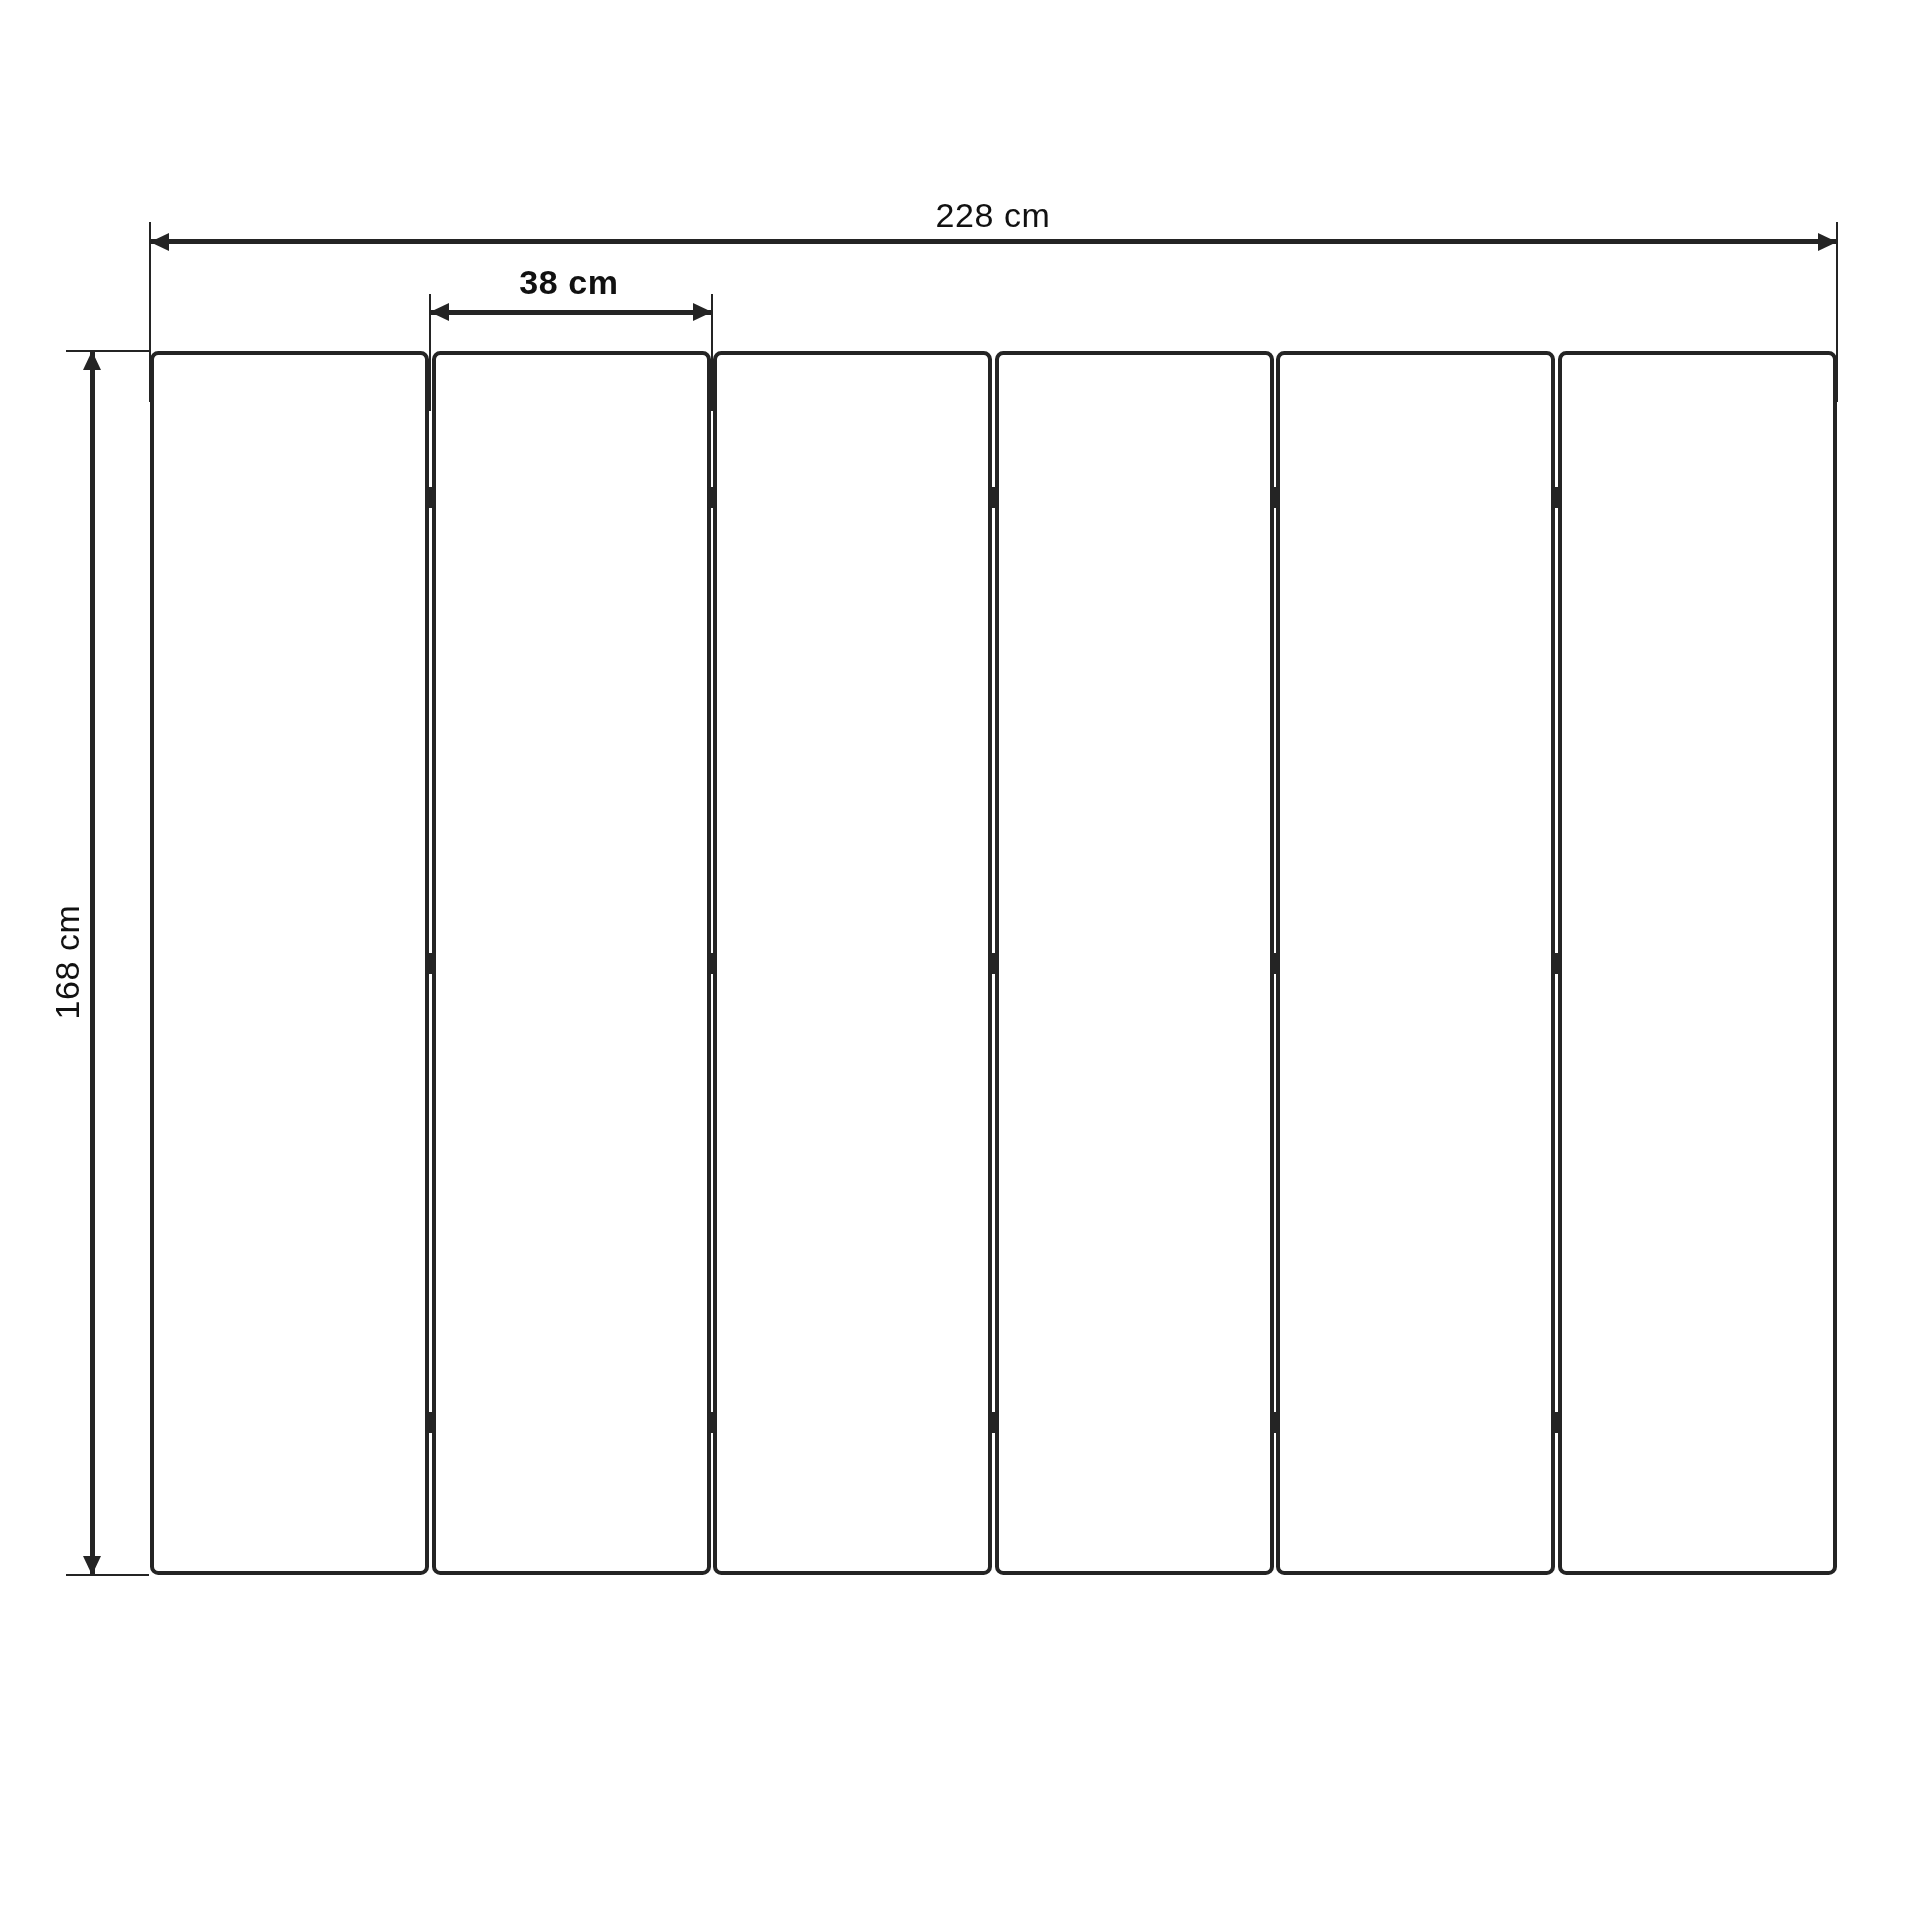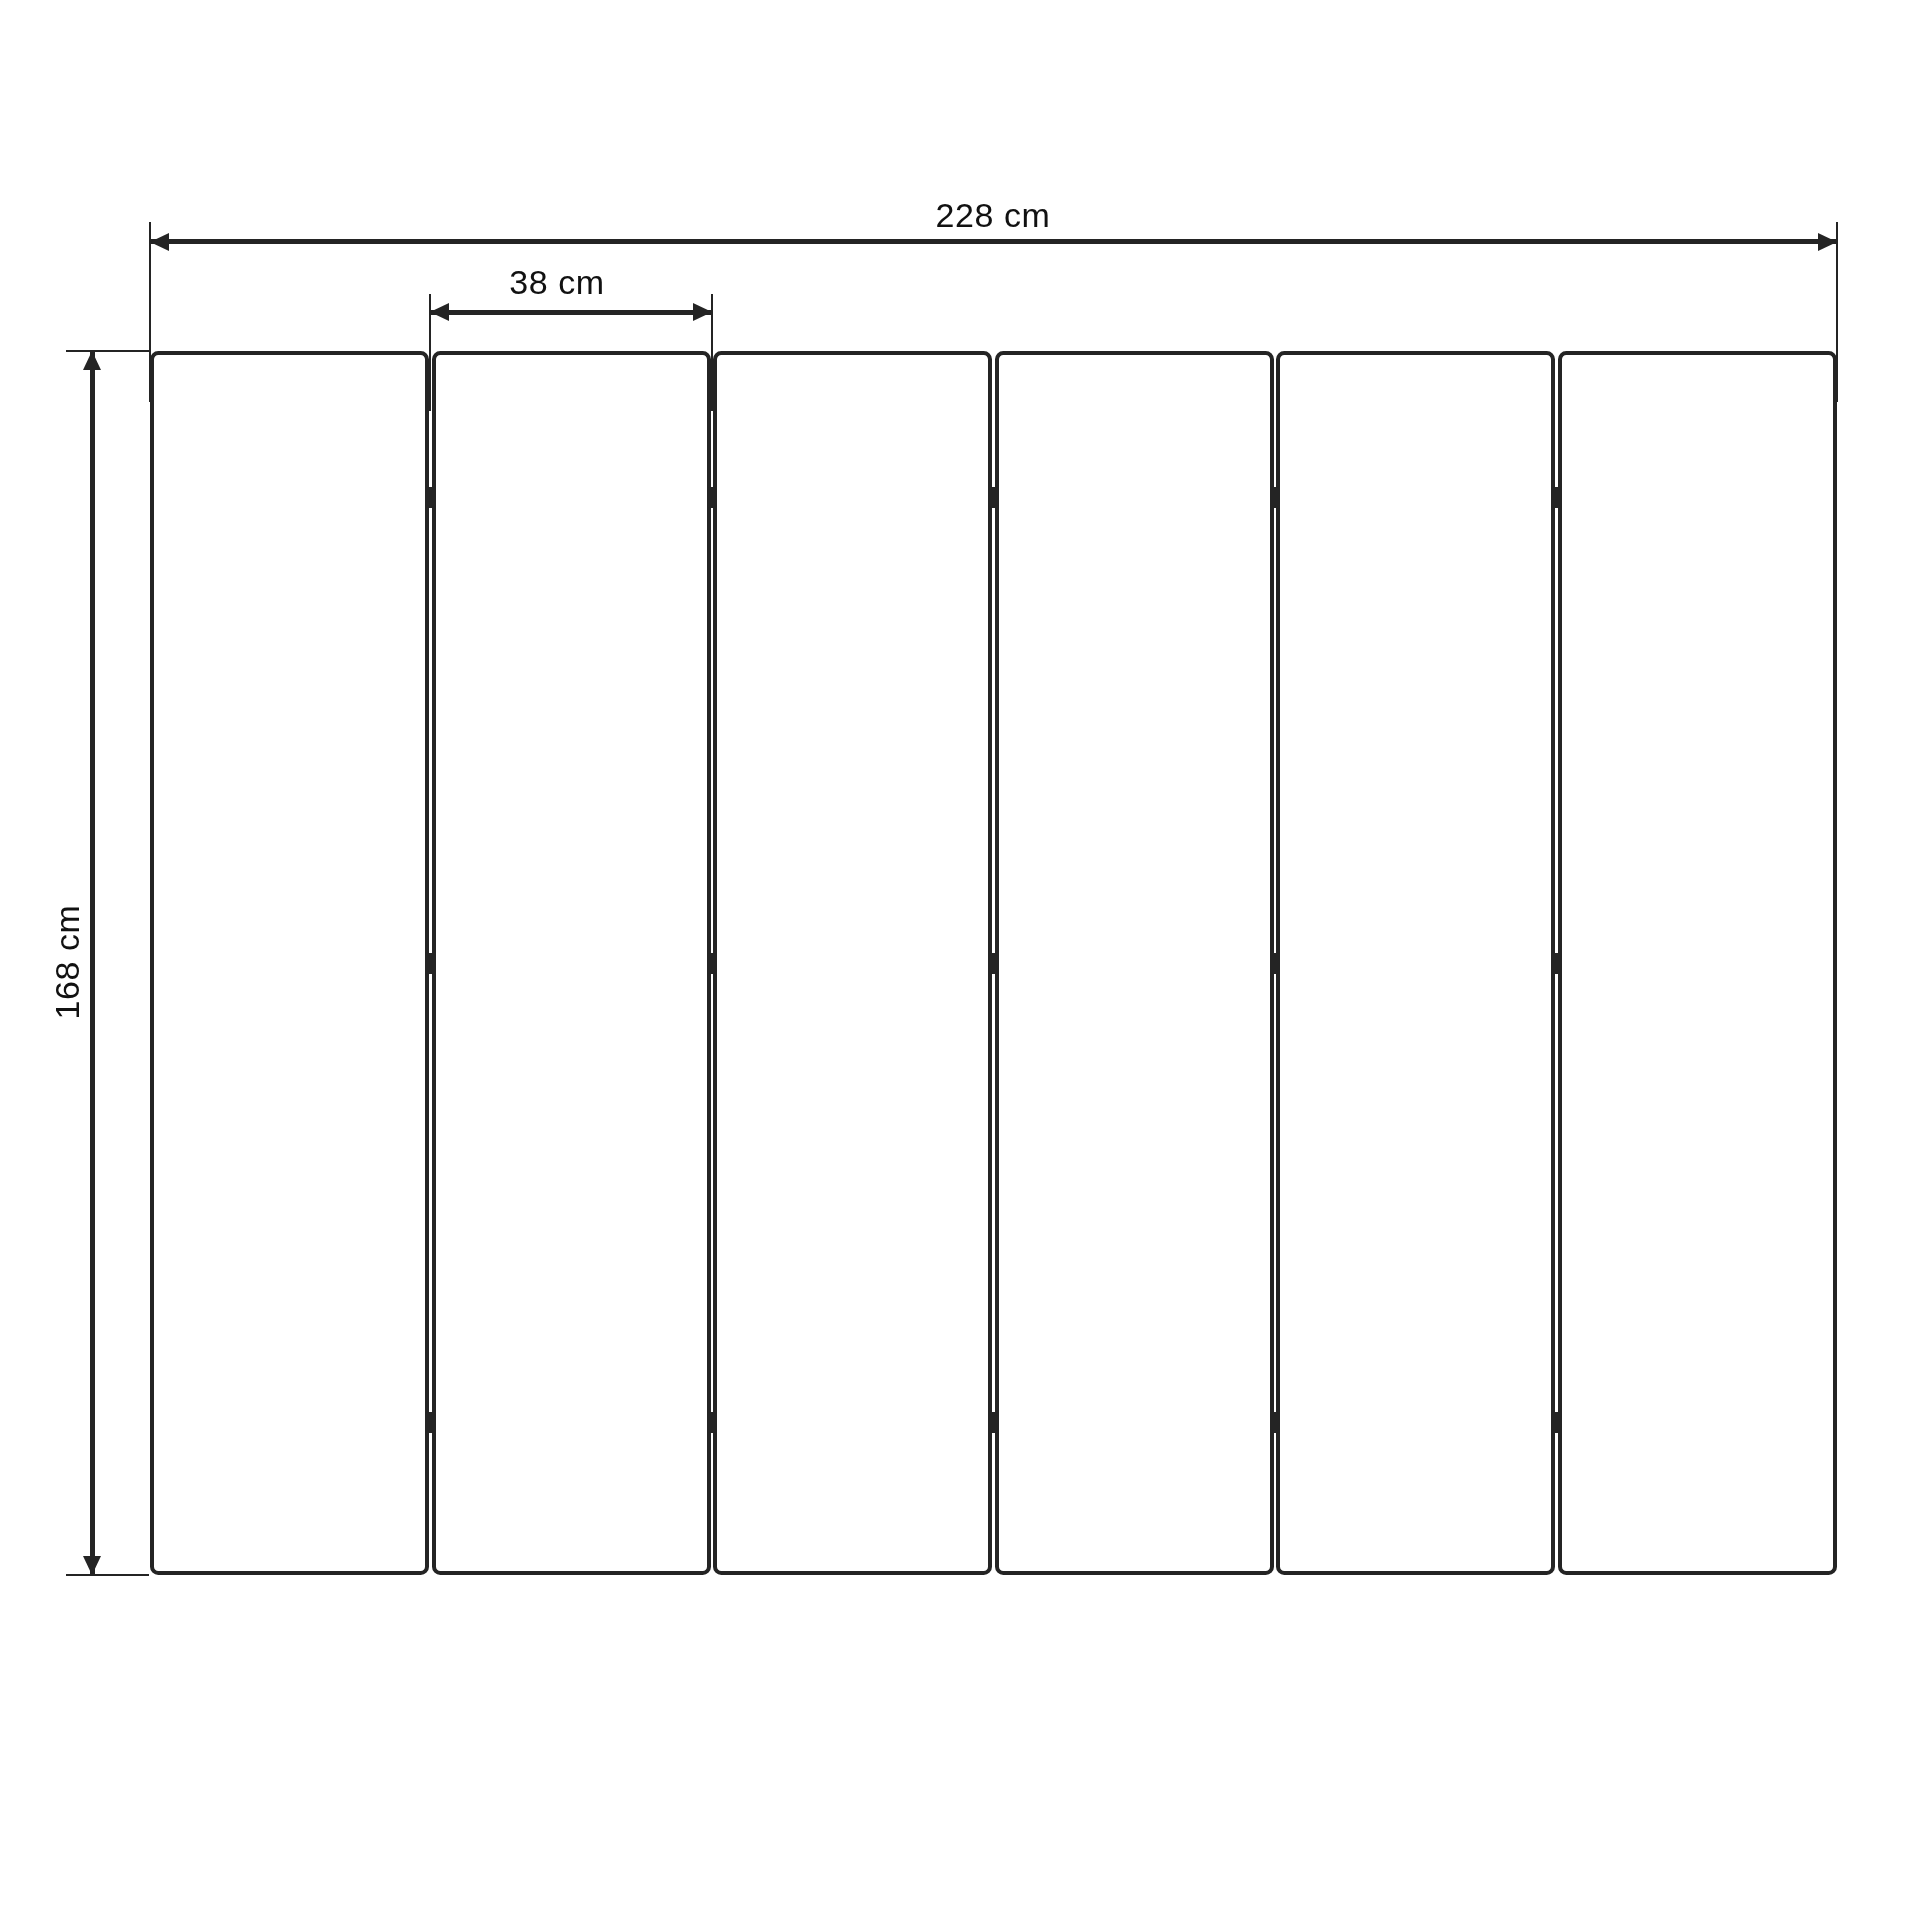--- a/index.html
+++ b/index.html
@@ -26,21 +26,21 @@
   .dim-v{position:absolute;width:4.5px;background:var(--line);}
   .ah{position:absolute;width:0;height:0;}
   .ah-left {border-top:9px solid transparent;border-bottom:9px solid transparent;border-right:19px solid var(--line);}
   .ah-right{border-top:9px solid transparent;border-bottom:9px solid transparent;border-left:19px solid var(--line);}
   .ah-up   {border-left:9px solid transparent;border-right:9px solid transparent;border-bottom:19px solid var(--line);}
   .ah-down {border-left:9px solid transparent;border-right:9px solid transparent;border-top:19px solid var(--line);}
 
   .dim-label{position:absolute;font-size:34px;line-height:1;color:var(--text);
              white-space:nowrap;letter-spacing:0.6px;}
   .label-top{left:993px;top:198px;transform:translateX(-50%);}
-  .label-mid{left:557px;top:265px;transform:translateX(-50%);}
+  .label-mid{left:569px;top:265px;transform:translateX(-50%);font-weight:bold;}
   .label-side{left:67px;top:962px;transform:translate(-50%,-50%) rotate(-90deg);}
 </style>
 </head>
 <body>
 
 <div class="canvas">
 
   <div class="dim-label label-top">228 cm</div>
   <div class="ext-v" style="left:149px;top:222px;height:180px;"></div>
   <div class="ext-v" style="left:1836px;top:222px;height:180px;"></div>

